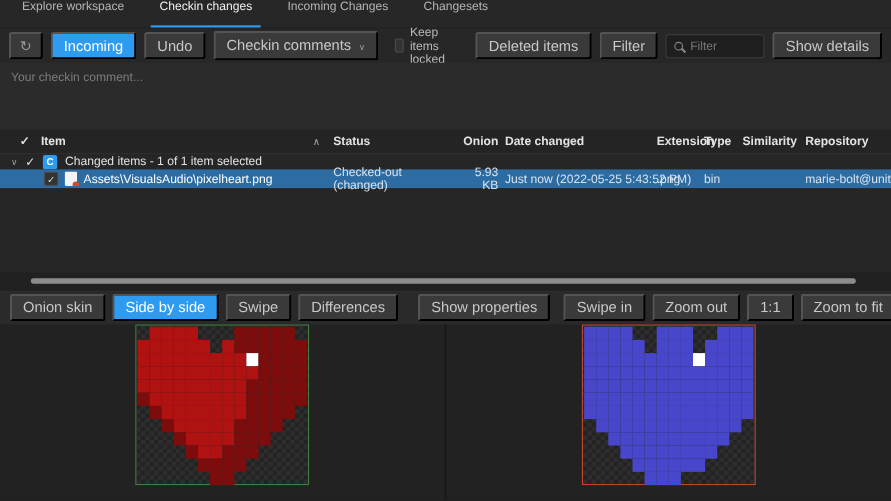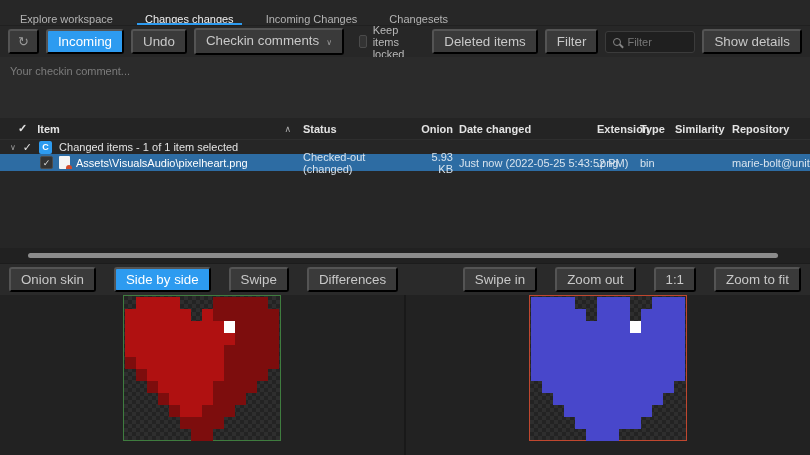--- a/index.html
+++ b/index.html
@@ -2,21 +2,21 @@
 <html><head>
 <meta charset="utf-8">
 <style>
   * { margin:0; padding:0; box-sizing:border-box; }
   html,body { width:810px; height:455px; background:#1f1f1f; overflow:hidden;
               font-family:"Liberation Sans", sans-serif; }
   .app { width:810px; height:455px; display:flex; flex-direction:column; background:#262626; color:#c8c8c8; font-size:11px; }
 
   
   .tabbar { height:26px; background:#272727; display:flex; align-items:stretch; padding-left:18px; gap:28px; flex:0 0 auto; border-bottom:1px solid #202020;}
-  .tab { display:flex; align-items:flex-end; color:#b4b4b4; cursor:default; position:relative; padding:0 2px; }
+  .tab { display:flex; align-items:flex-start; color:#b4b4b4; cursor:default; position:relative; padding:0 2px; }
   .tab.active { color:#f0f0f0; }
   .tab.active::after { content:""; position:absolute; left:-6px; right:-6px; bottom:0; height:2px; background:#2d9bf0; }
 
   
   .toolbar { height:31px; background:#272727; display:flex; align-items:center; padding:0 8px; gap:7px; flex:0 0 auto; }
   .btn { background:#3a3a3a; color:#c8c8c8; border-radius:3px; padding:4px 10px; line-height:13px; white-space:nowrap; cursor:default; }
   .btn.icon-btn { padding:3px 8px; color:#9a9a9a; font-size:13px; line-height:15px; }
   .btn.primary { background:#2d9bf0; color:#ffffff; }
   .btn .chev { font-size:8px; color:#9a9a9a; margin-left:7px; }
   .checkwrap { display:flex; align-items:center; gap:6px; margin-left:8px; color:#b9b9b9; }
@@ -55,21 +55,21 @@
   .file-row .dim { color:#d7e3ee; }
   .file-icon { width:11px; height:13px; background:#f4f4f4; border-radius:1px; position:relative; flex:0 0 auto; }
   .file-icon::after { content:""; position:absolute; width:6px; height:6px; background:#d14a2a; border-radius:50%; right:-2px; bottom:-2px; }
   .table-empty { flex:1; }
 
   
   .hscroll { height:15px; background:#212121; position:relative; flex:0 0 auto; }
   .hthumb { position:absolute; left:28px; top:5px; width:750px; height:5px; background:#8c8c8c; border-radius:3px; }
 
   
-  .diffbar { height:32px; background:#2a2a2a; display:flex; align-items:center; padding:0 9px; gap:18px; flex:0 0 auto; border-top:1px solid #1c1c1c; }
+  .diffbar { height:32px; background:#2a2a2a; display:flex; align-items:center; padding:0 9px; gap:6px; flex:0 0 auto; border-top:1px solid #1c1c1c; }
   .diffbar .props { margin-left:12px; }
   .btn.active { background:#2d9bf0; color:#ffffff; }
 
   
   .preview { height:160px; flex:0 0 auto; display:flex; background:#222222; }
   .pane { flex:1; display:flex; justify-content:center; align-items:flex-start; }
   .vdivider { width:2px; background:#191919; }
   .img-box { margin-top:0; width:158px; height:146px; padding:1px;
       background-color:#232323;
       background-image:
@@ -83,21 +83,21 @@
 </head>
 <body>
 
 <div class="app">
 
   <div class="tabbar">
     <div class="tab">
         <span>Explore workspace</span>
       </div>
     <div class="tab active">
-        <span>Changes changes</span>
+        <span>Checkin changes</span>
       </div>
     <div class="tab">
         <span>Incoming Changes</span>
       </div>
     <div class="tab">
         <span>Changesets</span>
       </div>
   </div>
 
   <div class="toolbar">
@@ -169,20 +169,21 @@
 
   <div class="hscroll">
     <div class="hthumb"></div>
   </div>
 
   <div class="diffbar">
     <button class="btn">Onion skin</button>
     <button class="btn active">Side by side</button>
     <button class="btn">Swipe</button>
     <button class="btn">Differences</button>
+    <button class="btn props">Show properties</button>
     <div class="spacer"></div>
     <button class="btn">Swipe in</button>
     <button class="btn">Zoom out</button>
     <button class="btn">1:1</button>
     <button class="btn">Zoom to fit</button>
   </div>
 
   <div class="preview">
     <div class="pane">
       <div class="img-box green">

